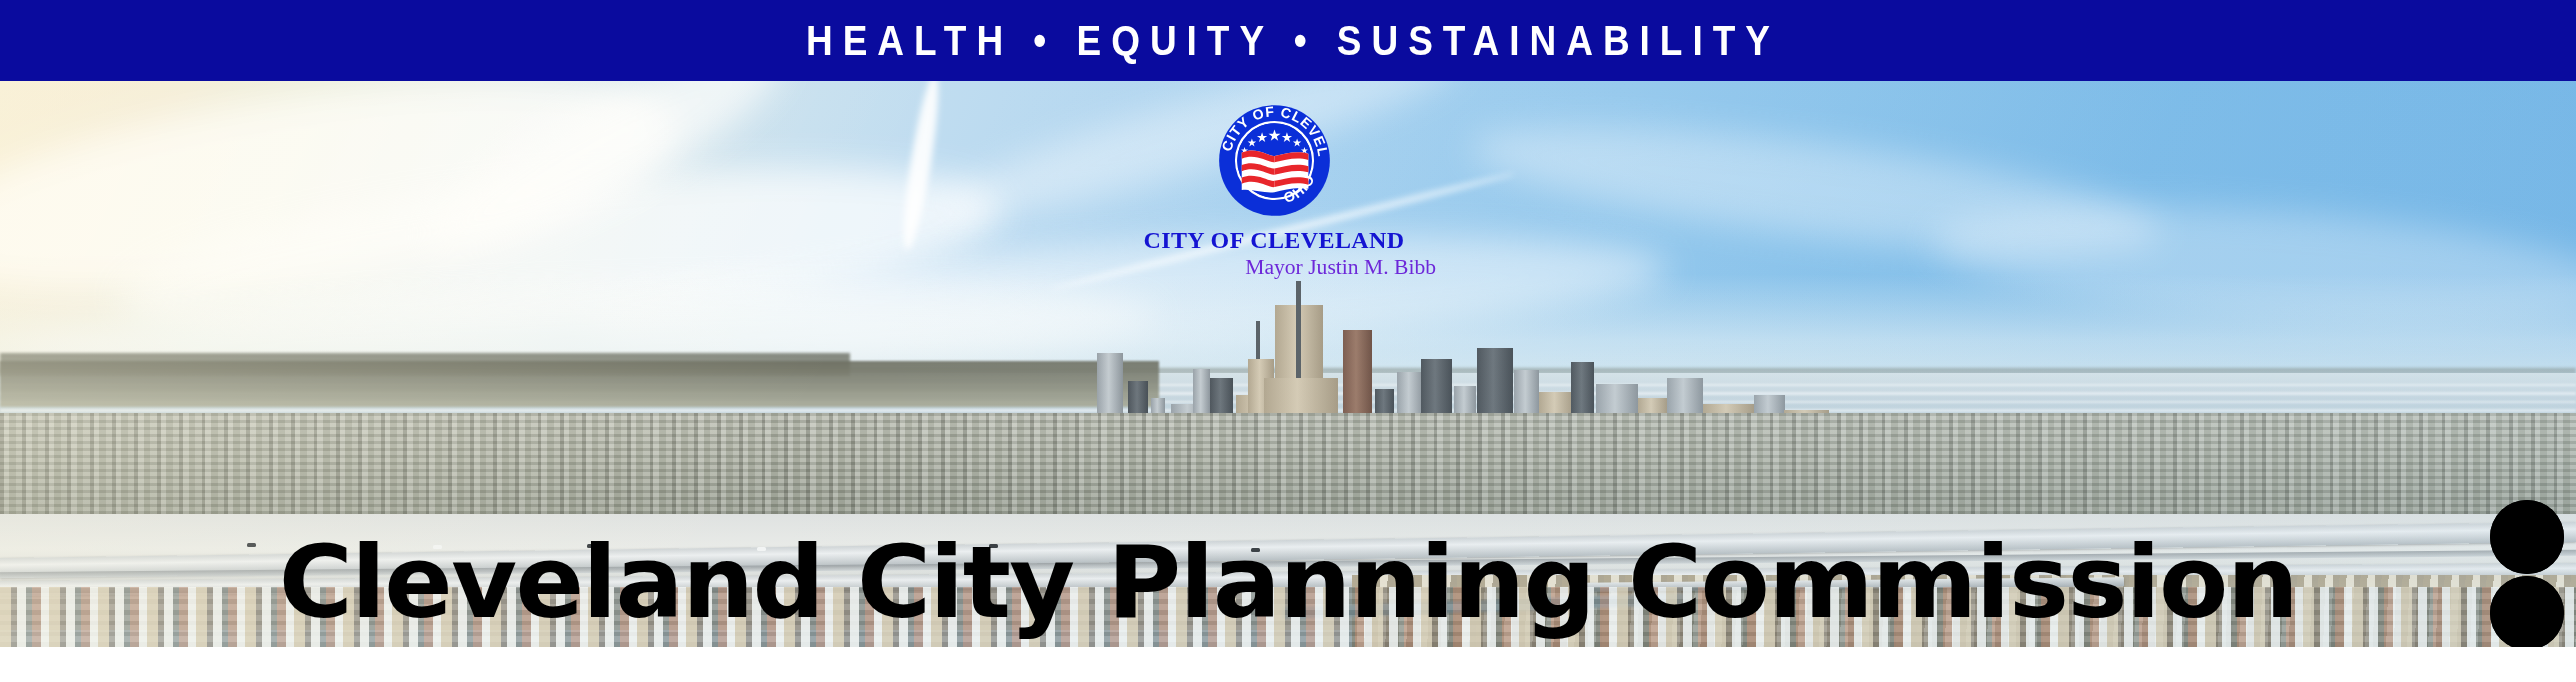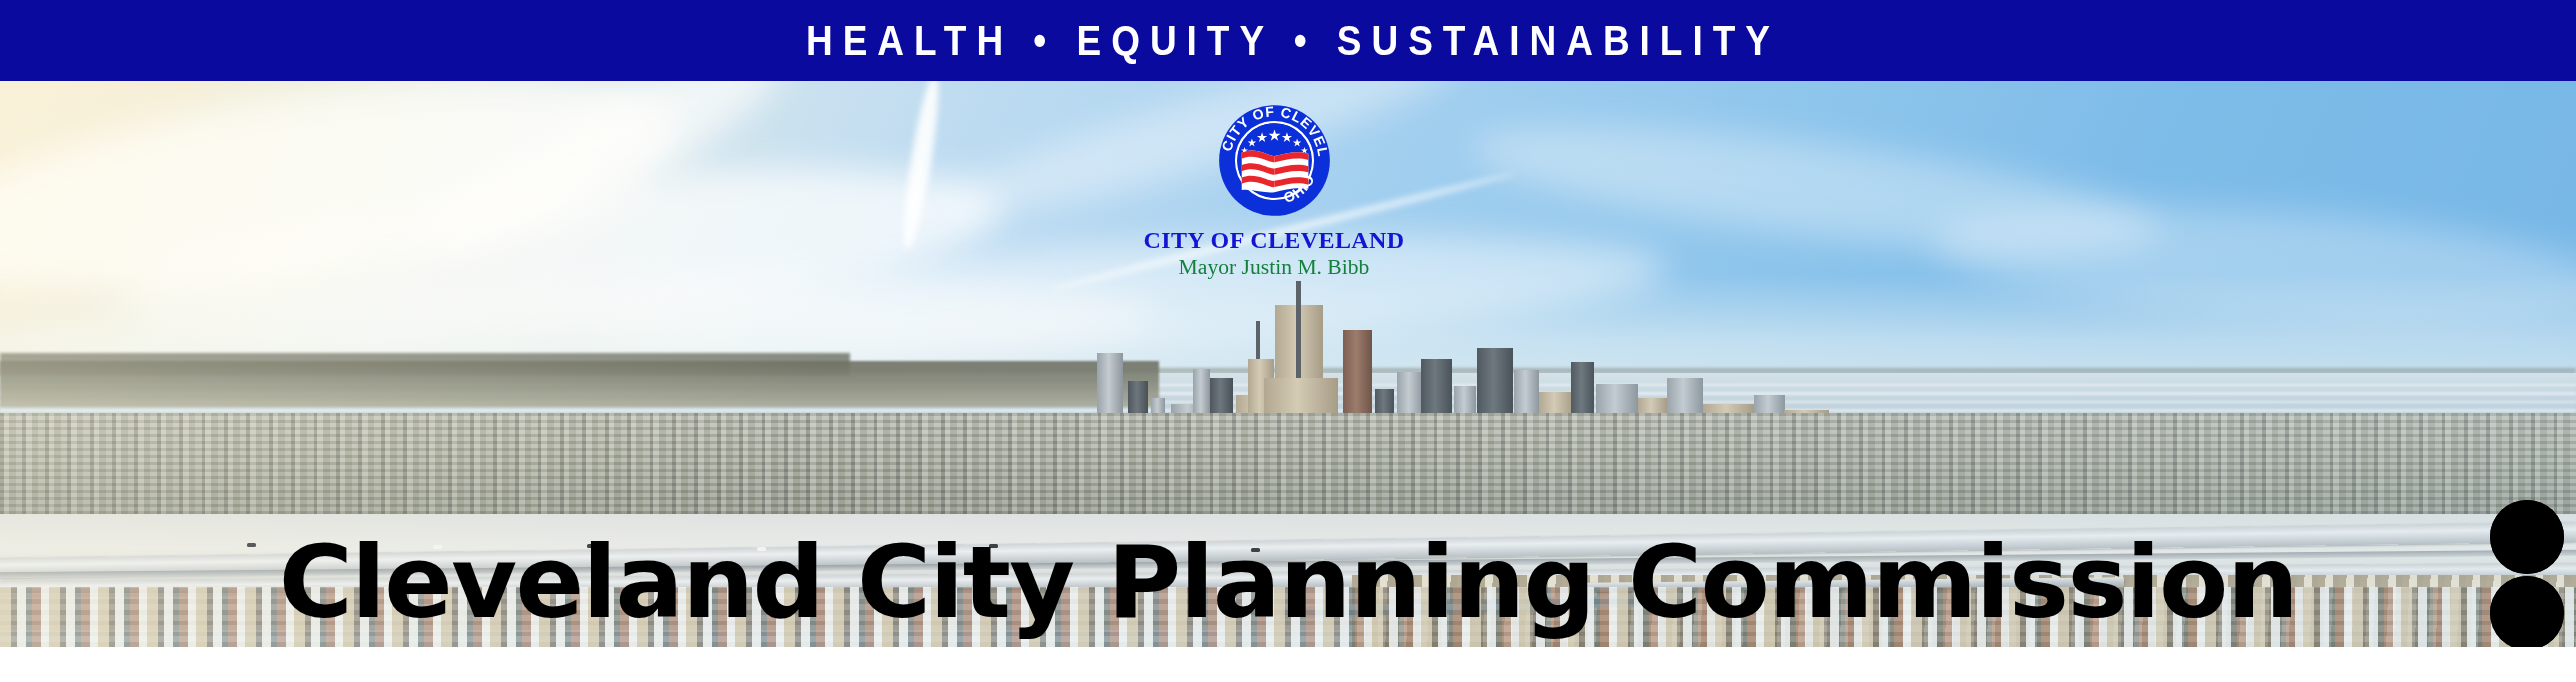--- a/index.html
+++ b/index.html
@@ -195,23 +195,24 @@
     letter-spacing:0.4px;
     color:#1414d2;
     line-height:1.05;
     white-space:nowrap;
   }
   #logo-sub{
     margin-top:3.1px;
     font-family:"Liberation Serif",serif;
     font-weight:normal;
     font-size:21.6px;
-    color:#15803d;
+    color:#6d28d9;
     line-height:1.1;
     white-space:nowrap;
+    text-align:right;
   }
 
   
   #main-title{
     position:absolute;left:0;top:452px;width:2576px;
     text-align:center;
     font-family:"DejaVu Sans","Liberation Sans",sans-serif;
     font-weight:bold;
     font-size:99px;
     letter-spacing:-1.5px;

